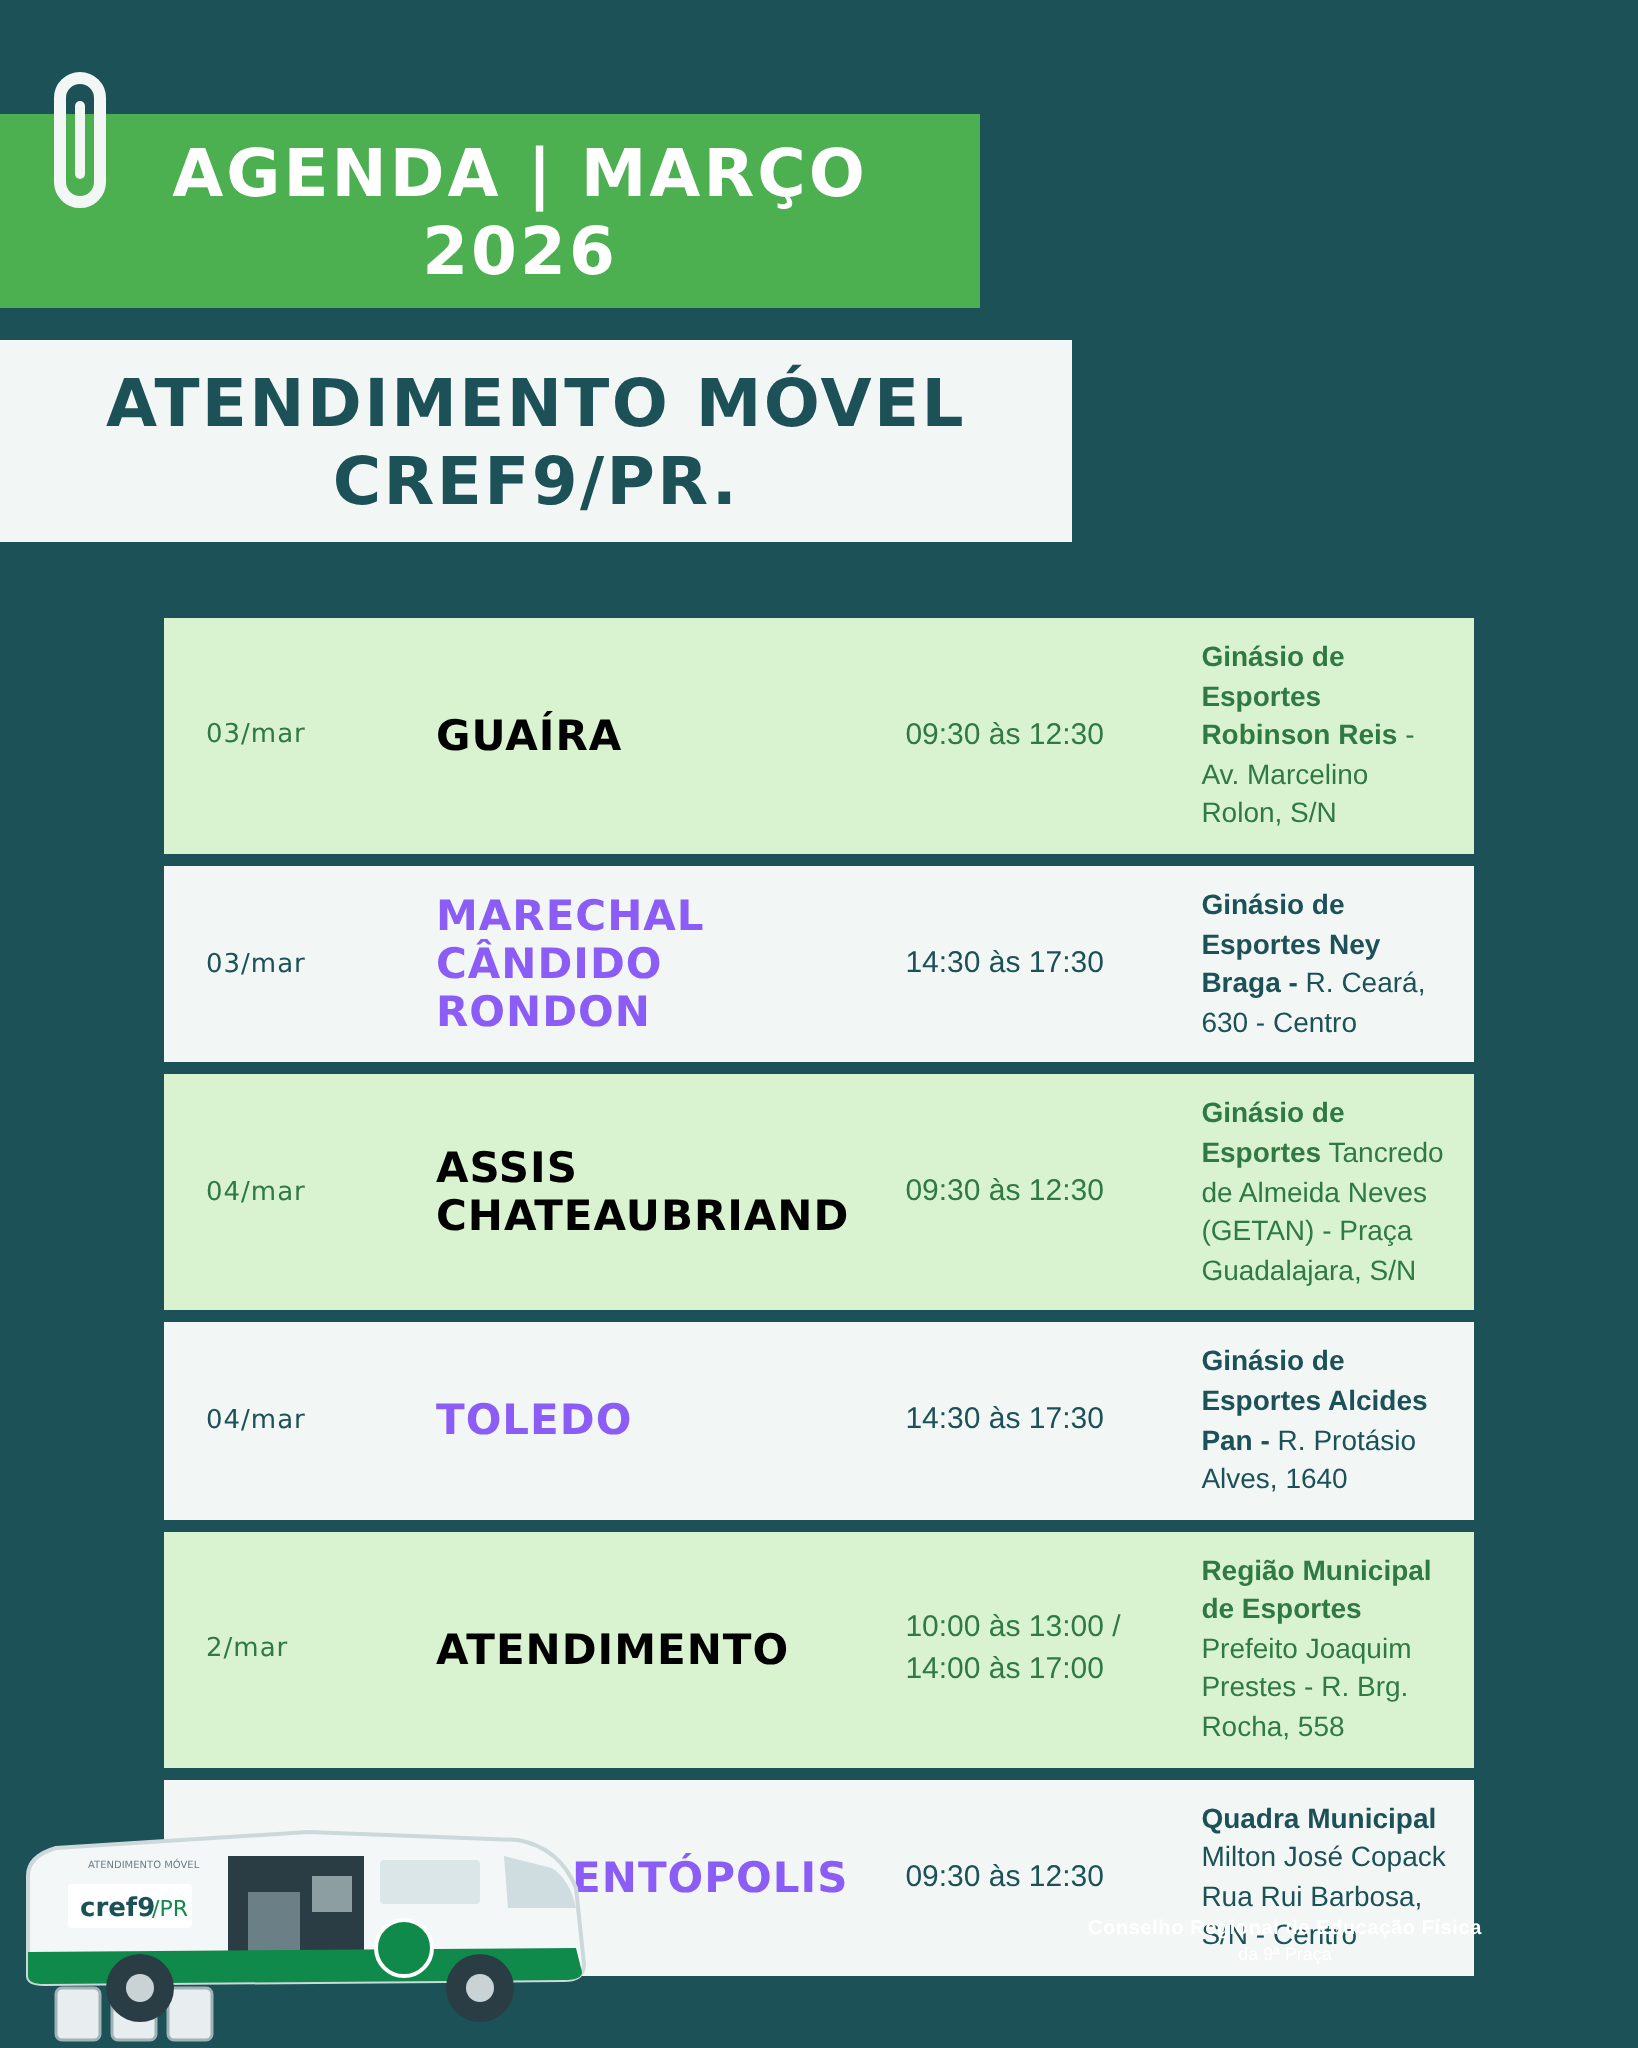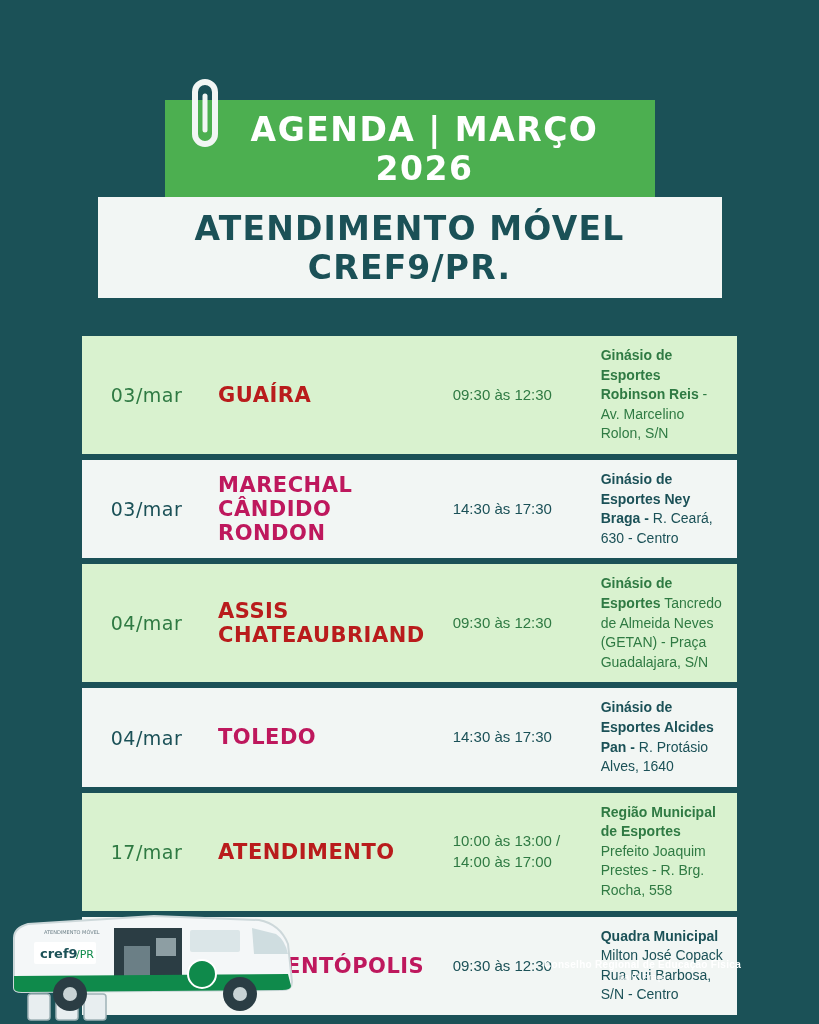--- a/index.html
+++ b/index.html
@@ -9,24 +9,23 @@
   }
   body {
     background: #1b5157;
     font-family: "Liberation Sans", sans-serif;
     position: relative;
     overflow: hidden;
   }
 
   
   .header-wrap {
-    padding-top: 100px;
+    padding-top: 57px;
     display: flex;
     flex-direction: column;
-    align-items: center;
   }
   .title-green {
     background: #4caf50;
     color: #ffffff;
     font-family: "DejaVu Sans", sans-serif;
     font-weight: bold;
     font-size: 33px;
     letter-spacing: 1.5px;
     padding: 10px 28px 9px 58px;
     position: relative;
@@ -35,24 +34,24 @@
     text-transform: uppercase;
   }
   .title-white {
     background: #f2f6f4;
     color: #1b5157;
     font-family: "DejaVu Sans", sans-serif;
     font-weight: bold;
     font-size: 33px;
     letter-spacing: 1.2px;
     padding: 12px 28px 11px 28px;
-    width: 624px;
+    width: 536px;
     text-align: center;
     text-transform: uppercase;
-    margin-top: 0px;
+    margin-top: 16px;
   }
   
   .clip {
     position: absolute;
     left: 26px;
     top: -22px;
     width: 28px;
     height: 72px;
   }
 
@@ -67,36 +66,35 @@
   .table tr.row-plain td { background: #f2f6f4; }
 
   .table td {
     vertical-align: middle;
     padding: 10px 14px;
   }
   td.c-date {
     width: 122px;
     color: #1b5157;
     font-family: "DejaVu Sans", sans-serif;
-    font-size: 19px;
-    text-align: center;
+    font-size: 13px;
     letter-spacing: .5px;
     padding-left: 21px;
   }
   .row-alt td.c-date { color: #2f7a43; }
   td.c-city {
     width: 168px;
     font-family: "DejaVu Sans", sans-serif;
     font-weight: bold;
     font-size: 21px;
     letter-spacing: .5px;
     line-height: 1.15;
-    color: #be185d;
-  }
-  .row-alt td.c-city { color: #b91c1c; }
+    color: #8b5cf6;
+  }
+  .row-alt td.c-city { color: #000000; }
   td.c-time {
     width: 148px;
     color: #1b5157;
     font-size: 15px;
     line-height: 1.35;
     margin-top: 30px;
   }
   .row-alt td.c-time { color: #2f7a43; }
   td.c-place {
     color: #1b5157;
@@ -185,21 +183,21 @@
     </tr>
 
     <tr class="row-plain">
       <td class="c-date">04/mar</td>
       <td class="c-city">TOLEDO</td>
       <td class="c-time">14:30 às 17:30</td>
       <td class="c-place"><b>Ginásio de Esportes Alcides Pan -</b><span> R. Protásio Alves, 1640</span></td>
     </tr>
 
     <tr class="row-alt">
-      <td class="c-date">17/mar</td>
+      <td class="c-date">2/mar</td>
       <td class="c-city">ATENDIMENTO</td>
       <td class="c-time">10:00 às 13:00 / 14:00 às 17:00</td>
       <td class="c-place"><b>Região Municipal de Esportes</b><span> Prefeito Joaquim Prestes - R. Brg. Rocha, 558</span></td>
     </tr>
 
     <tr class="row-plain">
       <td class="c-date">11/mar</td>
       <td class="c-city">PRUDENTÓPOLIS</td>
       <td class="c-time">09:30 às 12:30</td>
       <td class="c-place"><b>Quadra Municipal</b><span> Milton José Copack Rua Rui Barbosa, S/N - Centro</span></td>

